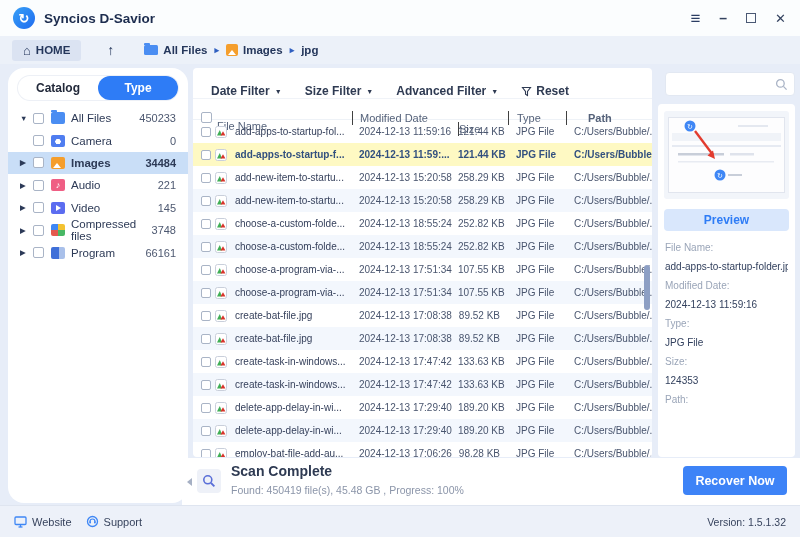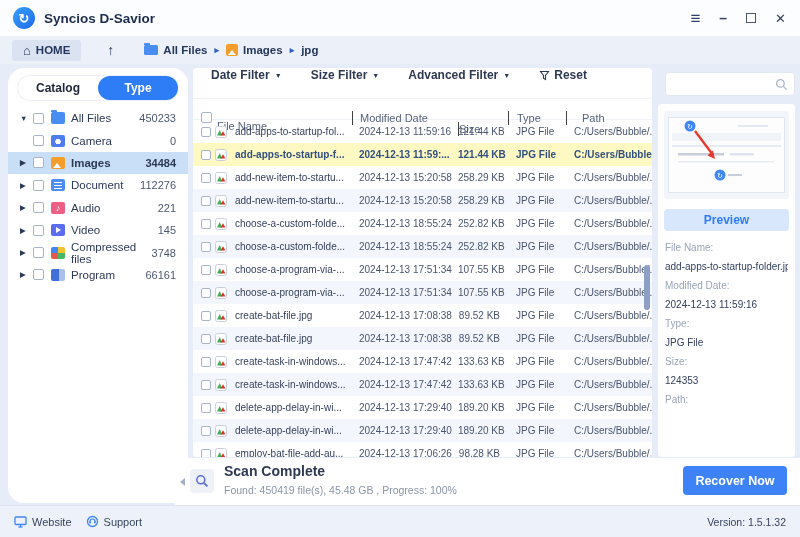--- a/index.html
+++ b/index.html
@@ -54,29 +54,29 @@
   .ti-audio{ background:#ef5e84; } .ti-audio::after{ content:"♪"; position:absolute; inset:0; color:#fff; font-size:9px; line-height:12px; text-align:center; }
   .ti-video{ background:#5b6cf0; } .ti-video::after{ content:""; position:absolute; top:3px; left:5px; border-top:3px solid transparent; border-bottom:3px solid transparent; border-left:5px solid #fff; }
   .ti-compressed{ background:conic-gradient(#f3c231 0 25%, #48b865 0 50%, #e4594d 0 75%, #3f87f5 0); }
   .ti-program{ background:linear-gradient(90deg,#3f6fd8 0 55%, #a9c0ea 55%); }
   .ti-others{ background:#f59e2c; } .ti-others::after{ content:"⋯"; position:absolute; inset:0; color:#fff; font-size:9px; line-height:11px; text-align:center; font-weight:700; }
   .count{ margin-left:auto; padding-right:12px; font-size:11px; color:#4d5870; }
   .tree-item.selected .count{ font-weight:700; color:#2d3a56; }
 
   
   .table-card{ position:absolute; left:193px; top:68px; width:459px; height:389px; background:#fff; border-radius:4px; overflow:hidden; }
-  .filterbar{ height:30px; display:flex; align-items:flex-start; padding-left:18px; gap:29px; font-size:12px; font-weight:700; color:#2e3a52; }
+  .filterbar{ height:30px; display:flex; align-items:flex-end; padding-left:18px; gap:23px; font-size:12px; font-weight:700; color:#2e3a52; }
   .filter{ display:flex; align-items:center; gap:5px; }
   .caret{ font-size:7px; }
   .reset{ display:flex; align-items:center; gap:4px; }
   .grid{ display:grid; grid-template-columns:22px 18px 1fr 106px 50px 58px 86px; align-items:center; }
   .thead{ height:22px; font-size:11px; color:#55627a; border-top:1px solid #f0f3f8; border-bottom:1px solid #eef2f7; }
   .th-name{ grid-column:2/4; padding-left:2px;margin-top:16px; }
   .th-mod, .th-size, .th-type, .th-path{ border-left:1px solid #404040; height:14px; line-height:14px; }
-  .th-mod{ padding-left:7px; } .th-size{ padding-right:8px;margin-top:23px; } .th-type{ padding-left:8px; } .th-path{ padding-left:15px; }
+  .th-mod{ padding-left:7px; } .th-size{ padding-right:8px;margin-top:23px; } .th-type{ padding-left:8px; } .th-path{ padding-left:21px;font-weight:bold; }
   .thead .cb{ margin-left:8px; }
   .tbody{ height:337px; overflow:hidden; }
   .trow{ height:23px; font-size:10px; color:#49556e; }
   .trow:nth-child(even){ background:#f3f7fd; }
   .trow.selected{ background:#fef9c3; font-weight:700; color:#32507f; }
   .trow .cb{ margin-left:8px; width:10px; height:10px; }
   .file-icon{ width:12px; height:12px; display:block; }
   .c-name{ color:#36415c; white-space:nowrap; overflow:hidden; padding-left:2px; }
   .trow.selected .c-name{ color:#32507f; }
   .c-mod{ padding-left:7px; white-space:nowrap; overflow:hidden; }
@@ -91,21 +91,21 @@
   .search-box svg{ margin-right:6px; flex:none; }
 
   .right-panel{ position:absolute; left:658px; top:104px; width:137px; height:353px; background:#fff; border-radius:4px; }
   .thumb-box{ margin:7px auto 0; width:125px; height:88px; background:#f2f5fa; border-radius:3px; display:flex; align-items:center; justify-content:center; }
   .preview-btn{ margin:10px auto 0; width:125px; height:22px; background:#d9e7fc; border-radius:4px; color:var(--accent); font-size:12px; font-weight:700; display:flex; align-items:center; justify-content:center; }
   .fields{ padding:3px 7px 0; }
   .f-label{ margin-top:8px; font-size:10px; color:#9aa5b8; }
   .f-value{ margin-top:8px; font-size:10px; color:#33415e; white-space:nowrap; overflow:hidden; }
 
   
-  .scanbar{ position:absolute; left:175px; right:0; top:458px; height:47px; background:#fff; }
+  .scanbar{ position:absolute; left:182px; right:0; top:458px; height:47px; background:#fff; }
   .collapse-tri{ position:absolute; left:5px; top:20px; width:0; height:0; border-top:4px solid transparent; border-bottom:4px solid transparent; border-right:5px solid #a6b0c4; }
   .scan-icon-box{ position:absolute; left:15px; top:11px; width:24px; height:24px; background:#eef1f8; border-radius:4px; display:flex; align-items:center; justify-content:center; }
   .scan-title{ position:absolute; left:49px; top:5px; font-size:14px; font-weight:600; color:#2e3a52; }
   .scan-detail{ position:absolute; left:49px; top:26px; font-size:10.5px; color:#8b95a9; }
   .recover-btn{ position:absolute; right:13px; top:8px; width:104px; height:29px; background:#3d83f7; border-radius:4px; color:#fff; font-size:12.5px; font-weight:600; display:flex; align-items:center; justify-content:center; }
 
   
   .footer{ position:absolute; left:0; right:0; top:505px; height:32px; background:#edf1f9; border-top:1px solid #dfe5f0; display:flex; align-items:center; }
   .footer-item{ display:flex; align-items:center; gap:5px; margin-left:14px; font-size:11px; color:#38445e; }
   .version{ margin-left:auto; margin-right:14px; font-size:10.5px; color:#38445e; }
@@ -173,27 +173,20 @@
         </div>
 
         <div class="tree-item selected level-1">
           <span class="expander exp-right"></span>
           <span class="cb"></span>
           <span class="tree-icon ti-images"></span>
           <span class="label">Images</span>
           <span class="count">34484</span>
         </div>
 
-        <div class="tree-item level-1">
-          <span class="expander exp-right"></span>
-          <span class="cb"></span>
-          <span class="tree-icon ti-document"></span>
-          <span class="label">Document</span>
-          <span class="count">112276</span>
-        </div>
 
         <div class="tree-item level-1">
           <span class="expander exp-right"></span>
           <span class="cb"></span>
           <span class="tree-icon ti-audio"></span>
           <span class="label">Audio</span>
           <span class="count">221</span>
         </div>
 
         <div class="tree-item level-1">

